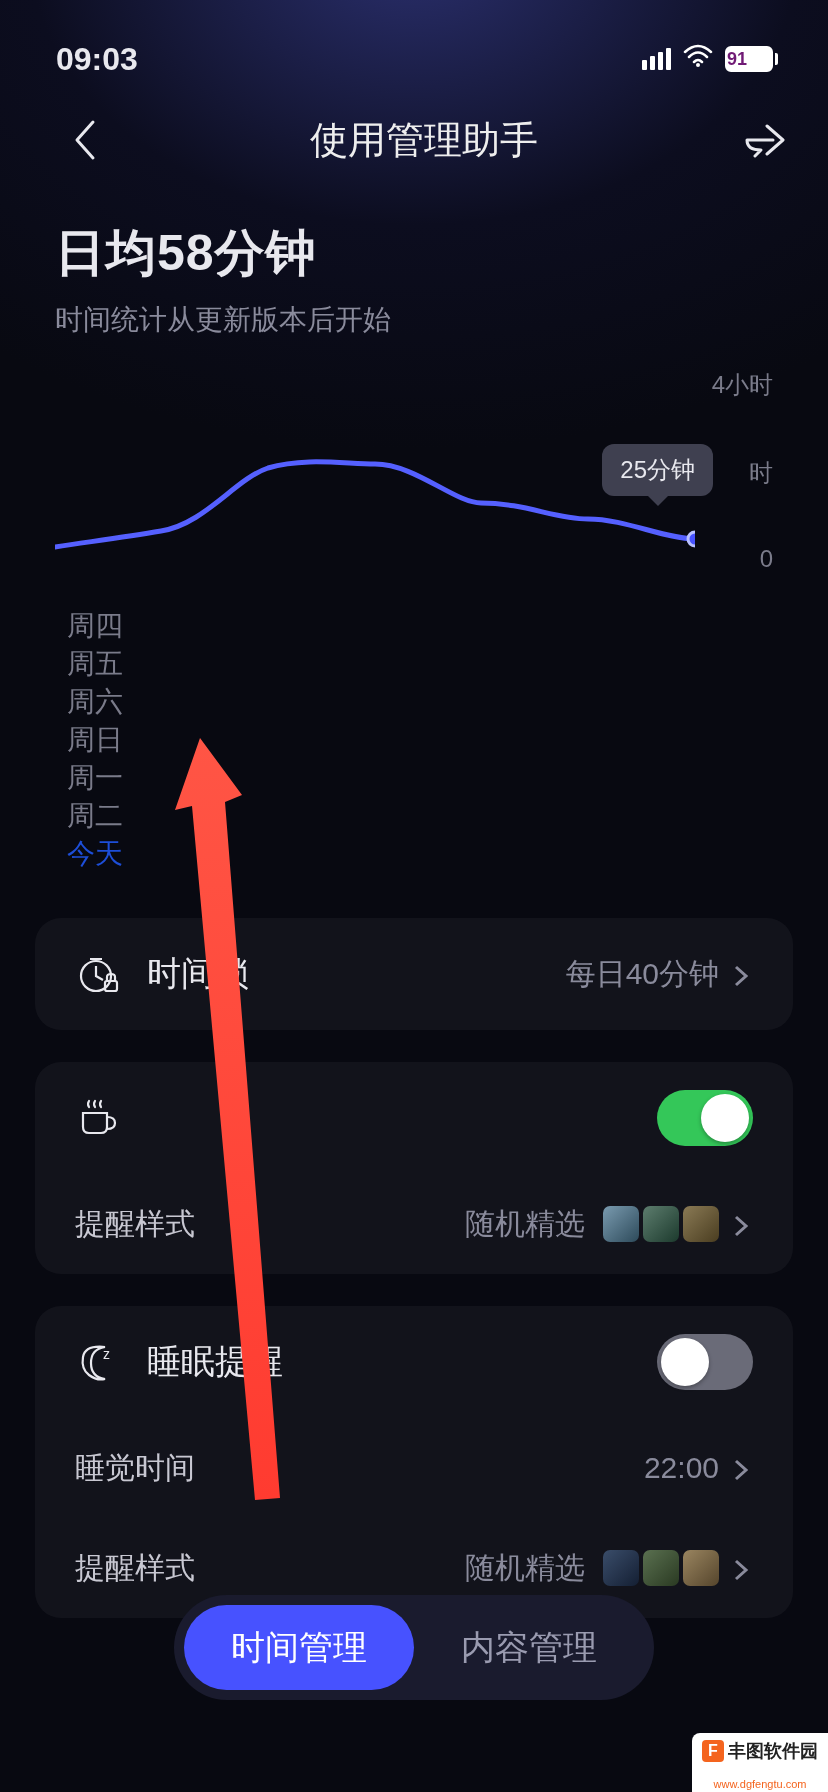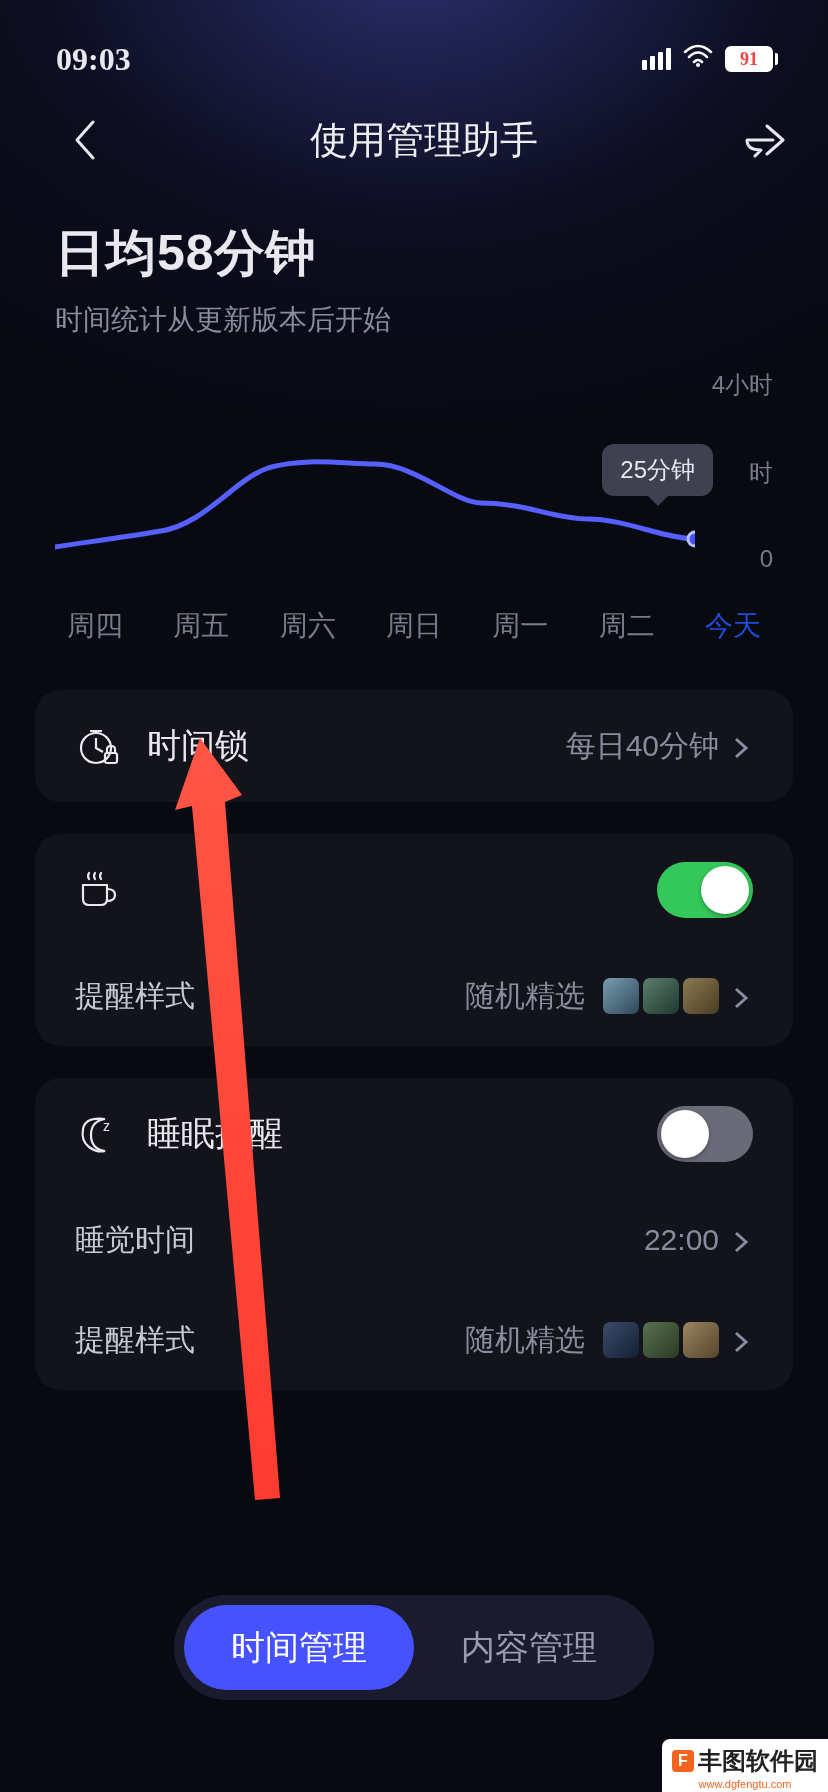--- a/index.html
+++ b/index.html
@@ -7,29 +7,29 @@
   body {
     font-family: -apple-system, 'PingFang SC', 'Helvetica Neue', sans-serif;
     background: radial-gradient(ellipse 700px 500px at 50% -50px, #2a2f6d 0%, #0c0d1f 55%, #080911 100%);
     color: #e8e8ee;
     position: relative;
   }
 
   
   .status-bar {
     display: flex; justify-content: space-between; align-items: center;
-    padding: 28px 50px 0 56px; height: 90px; font-size: 32px; font-weight: 600; font-family: Liberation Serif, serif;
+    padding: 28px 50px 0 56px; height: 90px; font-size: 32px; font-weight: 600;
   }
   .status-right { display: flex; align-items: center; gap: 12px; }
   .signal-bars { display: flex; align-items: flex-end; gap: 3px; height: 22px; }
   .signal-bars span { width: 5px; background: #fff; border-radius: 1px; }
   .b1{height:10px}.b2{height:14px}.b3{height:18px}.b4{height:22px}
   .wifi-icon { font-size: 28px; }
   .battery-box { display:flex; align-items:center; }
-  .battery-body { width:48px; height:26px; border:2px solid #fff; border-radius:6px; display:flex; align-items:center; justify-content:center; font-size:18px; font-weight:700; color:#ef4444; background:#fff; }
+  .battery-body { width:48px; height:26px; border:2px solid #fff; border-radius:6px; display:flex; align-items:center; font-size:18px; font-weight:700; color:#701a75; background:#fff; }
   .battery-cap { width:3px; height:12px; background:#fff; border-radius:0 2px 2px 0; margin-left:2px; }
 
   
   .header { display:flex; align-items:center; justify-content:space-between; padding: 10px 40px 0 60px; height: 90px; }
   .header-title { font-size: 38px; font-weight: 500; color:#eee; }
   .icon-btn { width:48px; height:48px; display:flex; align-items:center; justify-content:center; }
   .icon-btn svg { stroke:#e8e8ee; stroke-width:3; fill:none; }
 
   
   .summary { padding: 40px 55px 10px 55px; }
@@ -45,21 +45,21 @@
   .chart-svg { position:absolute; left:0; top:20px; width: 640px; height: 190px; }
   .tooltip {
     position:absolute; right: 60px; top: 95px;
     background:#3f4050; color:#e8e8ee; font-size:24px;
     padding: 10px 18px; border-radius: 12px;
   }
   .tooltip::after {
     content:''; position:absolute; bottom:-10px; left:50%; transform:translateX(-50%);
     border-left:10px solid transparent; border-right:10px solid transparent; border-top:10px solid #3f4050;
   }
-  .x-labels { display:flex; justify-content:space-between; margin: 0 55px; padding-top: 18px; }
+  .x-labels { display:flex; justify-content:flex-end; margin: 0 55px; padding-top: 18px; flex-direction: column; }
   .x-labels span { font-size: 28px; color:#7a7b8a; width: 80px; text-align:center; }
   .x-labels span.active { color:#1d4ed8; font-weight:500; }
 
   
   .cards { padding: 45px 35px 0 35px; display:flex; flex-direction:column; gap: 32px; }
   .card { background: rgba(255,255,255,0.045); border-radius: 26px; overflow:hidden; }
   .row {
     display:flex; align-items:center; padding: 0 40px;
     height: 112px;
   }
@@ -104,22 +104,22 @@
   
   .arrow-overlay { position:absolute; pointer-events:none; left:0; top:0; width:828px; height:1792px; }
 
   
   .watermark {
     position:absolute; right:0; bottom:0; background:#fff; border-radius: 8px 0 0 0;
     padding: 6px 10px 2px 10px; display:flex; flex-direction:column; align-items:center;
   }
   .wm-top { display:flex; align-items:center; gap:4px; }
   .wm-logo { width:22px; height:22px; background:#f4641e; border-radius:4px; display:flex; align-items:center; justify-content:center; color:#fff; font-weight:900; font-size:16px; }
-  .wm-text { font-size:24px; font-weight:700; color:#222; }
-  .wm-url { font-size:11px; color:#f4641e; margin-top:1px; }
+  .wm-text { font-size:18px; font-weight:700; color:#222; }
+  .wm-url { font-size:11px; color:#f4641e; margin-top:15px; }
 </style>
 </head>
 <body>
 
 <div class="status-bar">
   <span>09:03</span>
   <div class="status-right">
     <div class="signal-bars">
       <span class="b1"></span>
         <span class="b2"></span>

